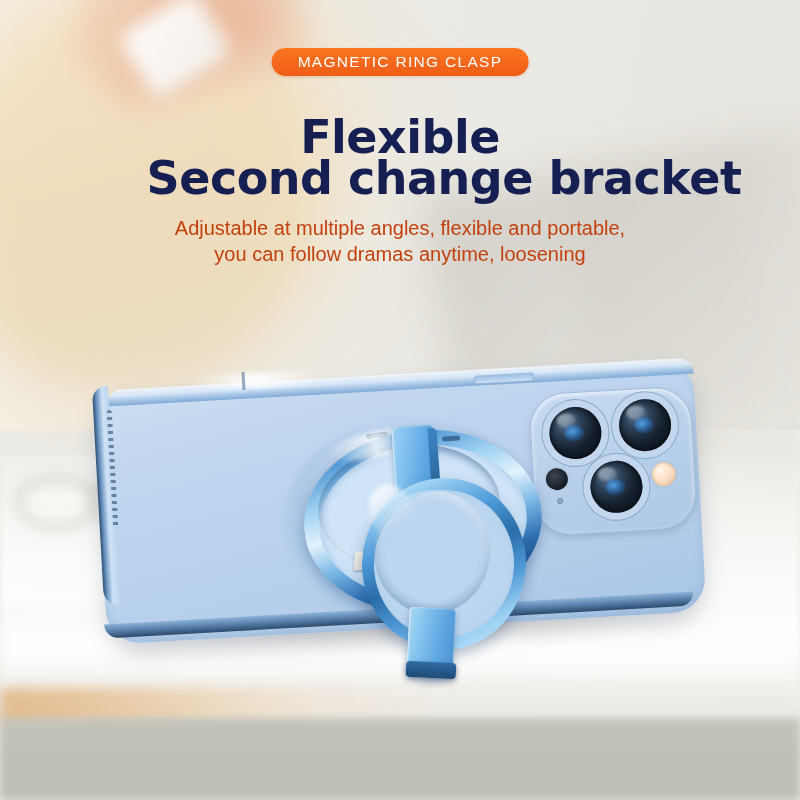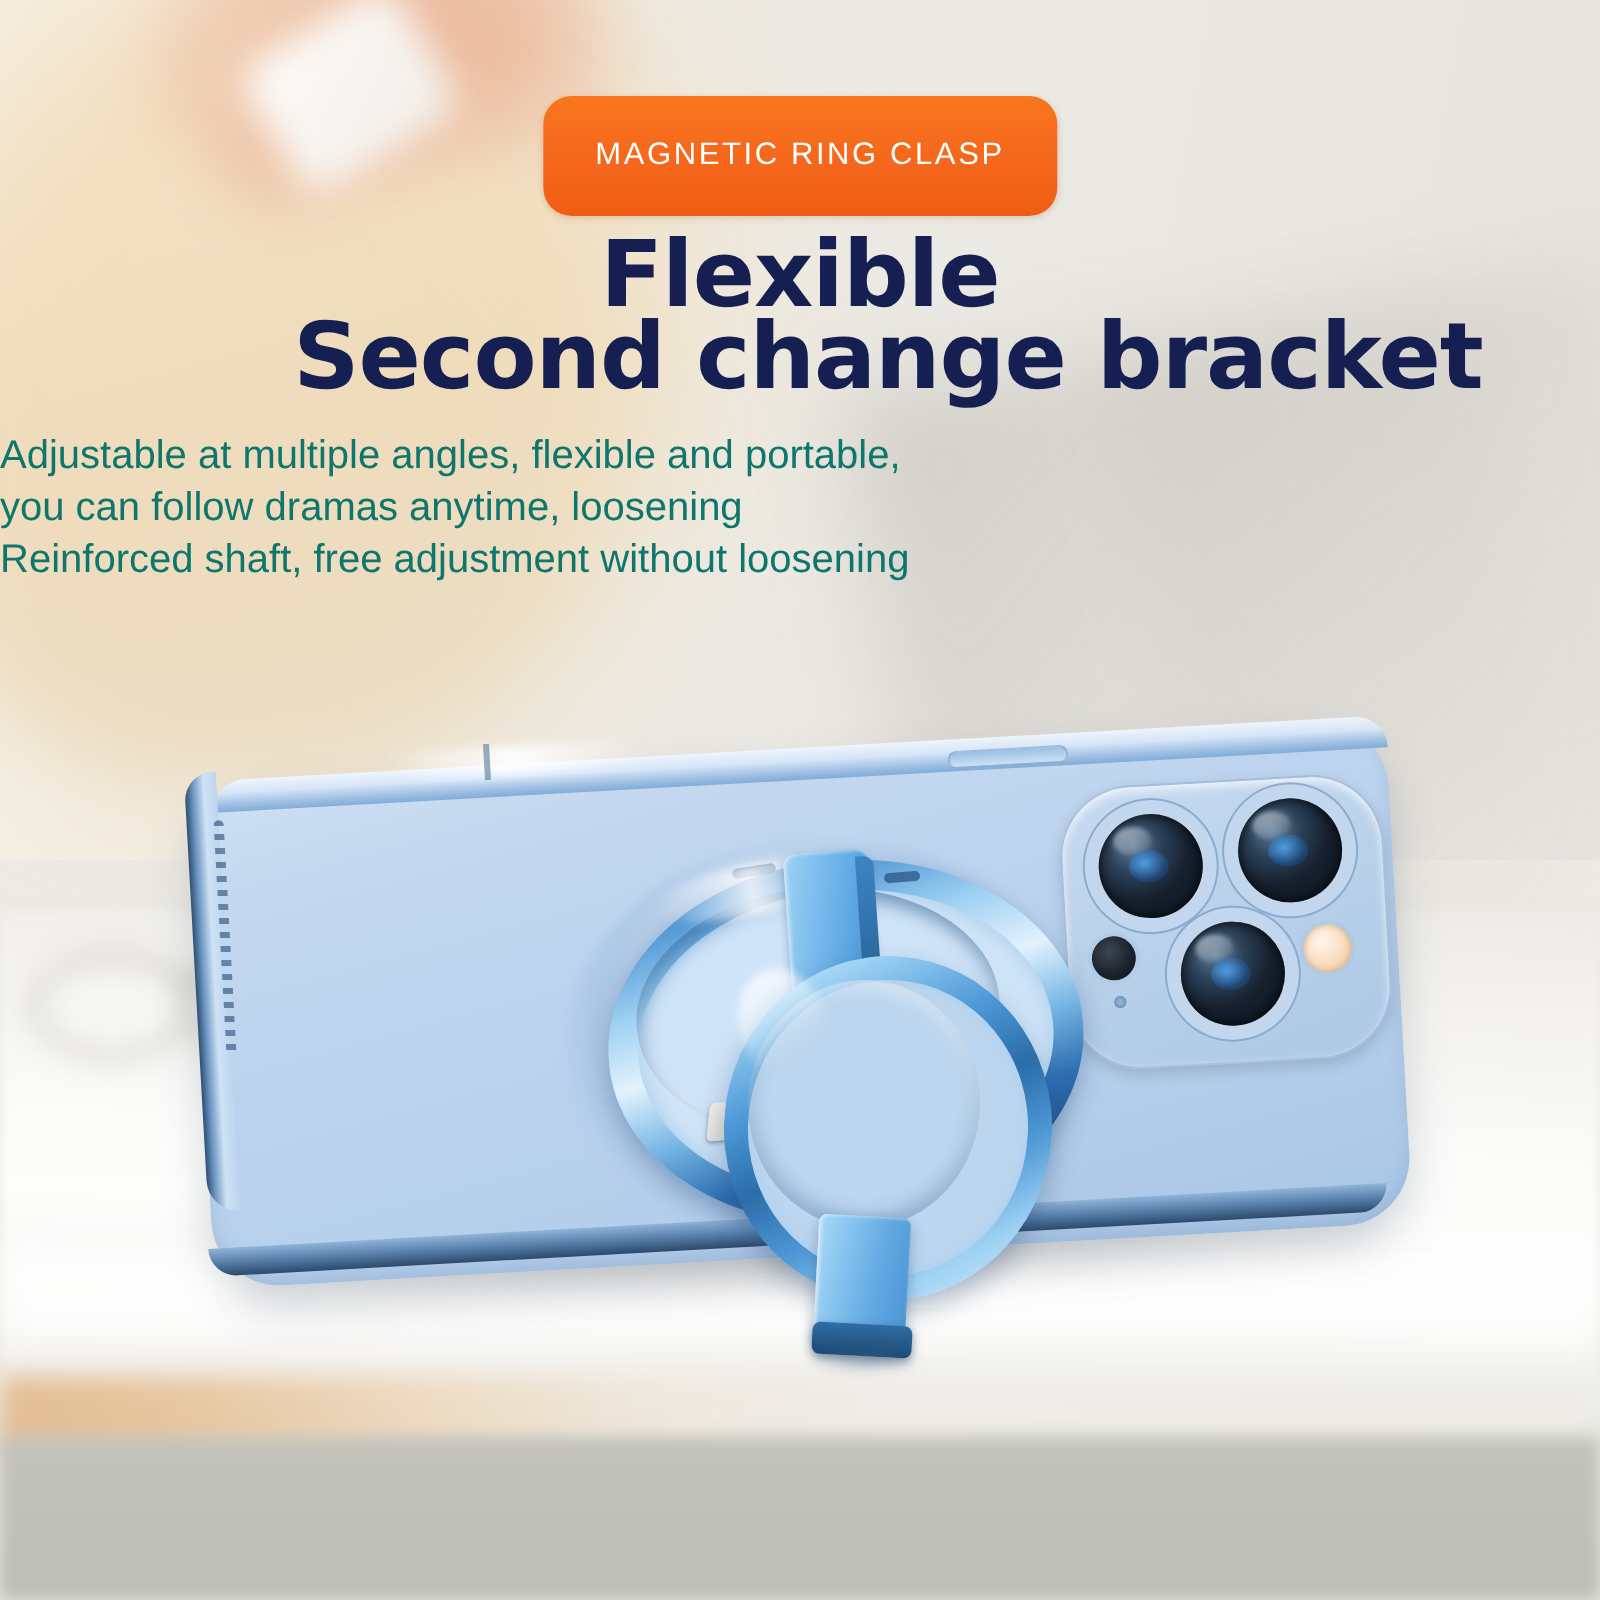--- a/index.html
+++ b/index.html
@@ -57,37 +57,37 @@
     filter:blur(8px);}
   .table-edge{position:absolute;left:0;top:688px;width:800px;height:38px;
     background:linear-gradient(90deg,#e3bd92 0%,#e7c7a1 12%,#eddcc4 28%,#efe7dc 40%,#eeece7 55%,#ecebe6 100%);
     filter:blur(6px);}
   .floor{position:absolute;left:0;top:718px;width:800px;height:82px;
     background:linear-gradient(180deg,#c3c3bb 0%,#bfc0b7 35%,#bcbdb4 100%);
     filter:blur(4px);}
 
   
   .badge{position:absolute;left:50%;top:48px;transform:translateX(-50%);
-    height:28px;padding:16px 26px;border-radius:14px;
+    height:28px;padding:0 26px;border-radius:14px;
     background:linear-gradient(180deg,#f9761f 0%,#f4671c 55%,#ef5d14 100%);
     color:#fff;font-size:15.5px;letter-spacing:1.3px;
     display:flex;align-items:center;justify-content:center;white-space:nowrap;
     box-shadow:0 1px 3px rgba(180,90,30,.25);}
 
   
   .headline{position:absolute;left:0;width:800px;text-align:center;
     color:#151f52;font-weight:bold;line-height:1;
     font-family:"DejaVu Sans","Liberation Sans",sans-serif;
     letter-spacing:-0.5px;}
   .headline-1{top:103px;font-size:46px;margin-top:11px;}
   .headline-2{top:155px;font-size:46px;margin-left:44px;}
 
   
-  .subtext{position:absolute;left:0;top:215px;width:800px;
-    color:#0f766e;font-size:20px;line-height:26px;}
+  .subtext{position:absolute;left:0;top:215px;width:800px;text-align:center;
+    color:#c2410c;font-size:20px;line-height:26px;}
   .subtext div{white-space:nowrap;}
 
   
   #phone-wrap{position:absolute;left:92px;top:368px;width:630px;height:300px;}
   .phone-shadow{position:absolute;left:30px;top:228px;width:560px;height:46px;
     background:radial-gradient(ellipse at 50% 50%,rgba(120,118,112,0.42),rgba(140,138,132,0.12) 60%,rgba(150,150,145,0) 100%);
     filter:blur(9px);transform:rotate(-3.2deg);}
   .phone-body{position:absolute;left:8px;top:8px;width:600px;height:252px;
     border-radius:34px;transform:rotate(-3.2deg);
     background:linear-gradient(168deg,#cfe0f3 0%,#c3d7ef 18%,#bcd3ee 42%,#b7d0ec 62%,#b0cbe9 82%,#a9c6e6 100%);
@@ -237,21 +237,20 @@
 
   <div class="badge">MAGNETIC RING CLASP</div>
 
   <div class="headline headline-1">Flexible</div>
 
   <div class="headline headline-2">Second change bracket</div>
 
   <div class="subtext">
     <div>Adjustable at multiple angles, flexible and portable,</div>
     <div>you can follow dramas anytime, loosening</div>
-    <div>Reinforced shaft, free adjustment without loosening</div>
   </div>
 
   <div id="phone-wrap">
     <div class="phone-shadow"></div>
     <div class="phone-body"></div>
     <div class="phone-rim-top"></div>
     <div class="phone-rim-left"></div>
     <div class="phone-rim-bottom"></div>
     <div class="phone-glint"></div>
     <div class="phone-antenna"></div>

